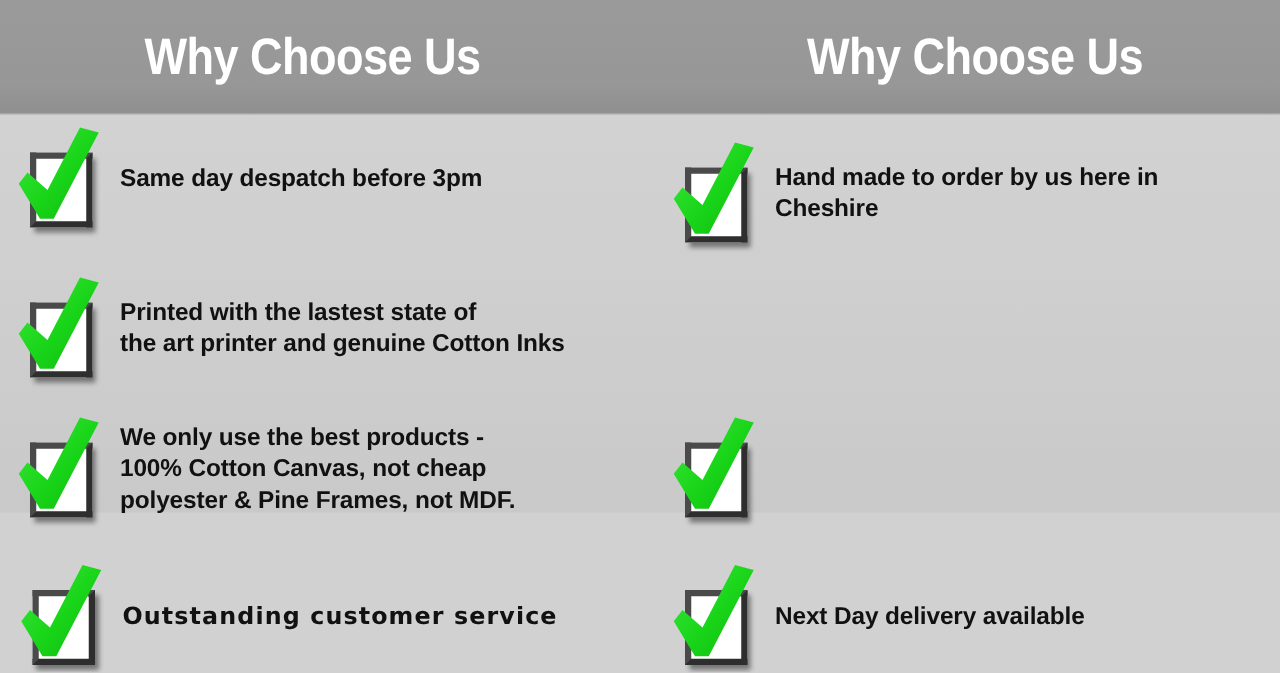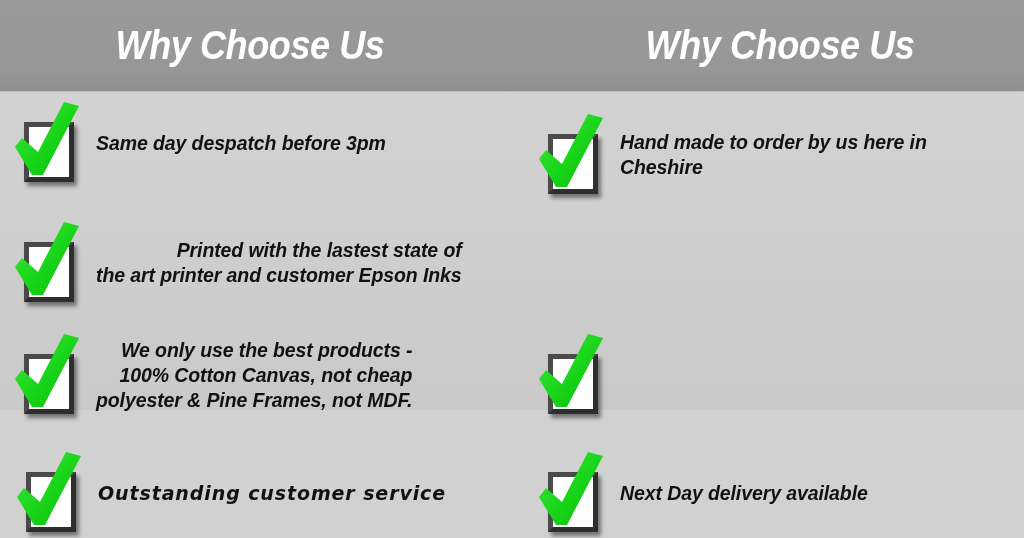--- a/index.html
+++ b/index.html
@@ -12,21 +12,20 @@
     overflow: hidden;
     background: #d1d1d1;
     font-family: "Liberation Sans", sans-serif;
   }
 
   #page {
     position: relative;
     width: 1024px;
     height: 410px;
     background: linear-gradient(to bottom, #d4d4d4 0%, #cfcfcf 55%, #c9c9c9 100%);
-    font-style: italic;
   }
 
   
   .header-band {
     position: absolute;
     left: 0;
     top: 0;
     width: 1024px;
     height: 92px;
     background: linear-gradient(to bottom, #9a9a9a 0%, #979797 75%, #8f8f8f 100%);
@@ -49,21 +48,21 @@
   .header-title.left  { left: 60px;  width: 380px; transform-origin: center; }
   .header-title.right { left: 590px; width: 380px; transform-origin: center; }
 
   
   .column {
     position: absolute;
     top: 92px;
     width: 512px;
     height: 446px;
   }
-  .column.left  { left: 0; text-align: right; }
+  .column.left  { left: 0; }
   .column.right { left: 512px; }
 
   .feature-row {
     position: absolute;
     display: flex;
     align-items: center;
   }
 
   
   .check-icon {
@@ -142,21 +141,21 @@
     </div>
 
     <div class="feature-row" style="left:8px; top:128px;">
       <div class="check-icon">
         <div class="check-box"></div>
         <svg class="check-mark" viewBox="0 0 78 86">
           <path d="M7 47 L14 38 L30 52 L56 2 L71 6 L35 75 L24 75 Z" fill="url(#g1)"></path>
         </svg>
       </div>
       <div class="feature-text">Printed with the lastest state of
-the art printer and customer Epson Inks</div>
+the art printer and genuine Cotton Inks</div>
     </div>
 
     <div class="feature-row" style="left:8px; top:240px;">
       <div class="check-icon">
         <div class="check-box"></div>
         <svg class="check-mark" viewBox="0 0 78 86">
           <path d="M7 47 L14 38 L30 52 L56 2 L71 6 L35 75 L24 75 Z" fill="url(#g1)"></path>
         </svg>
       </div>
       <div class="feature-text">We only use the best products -

